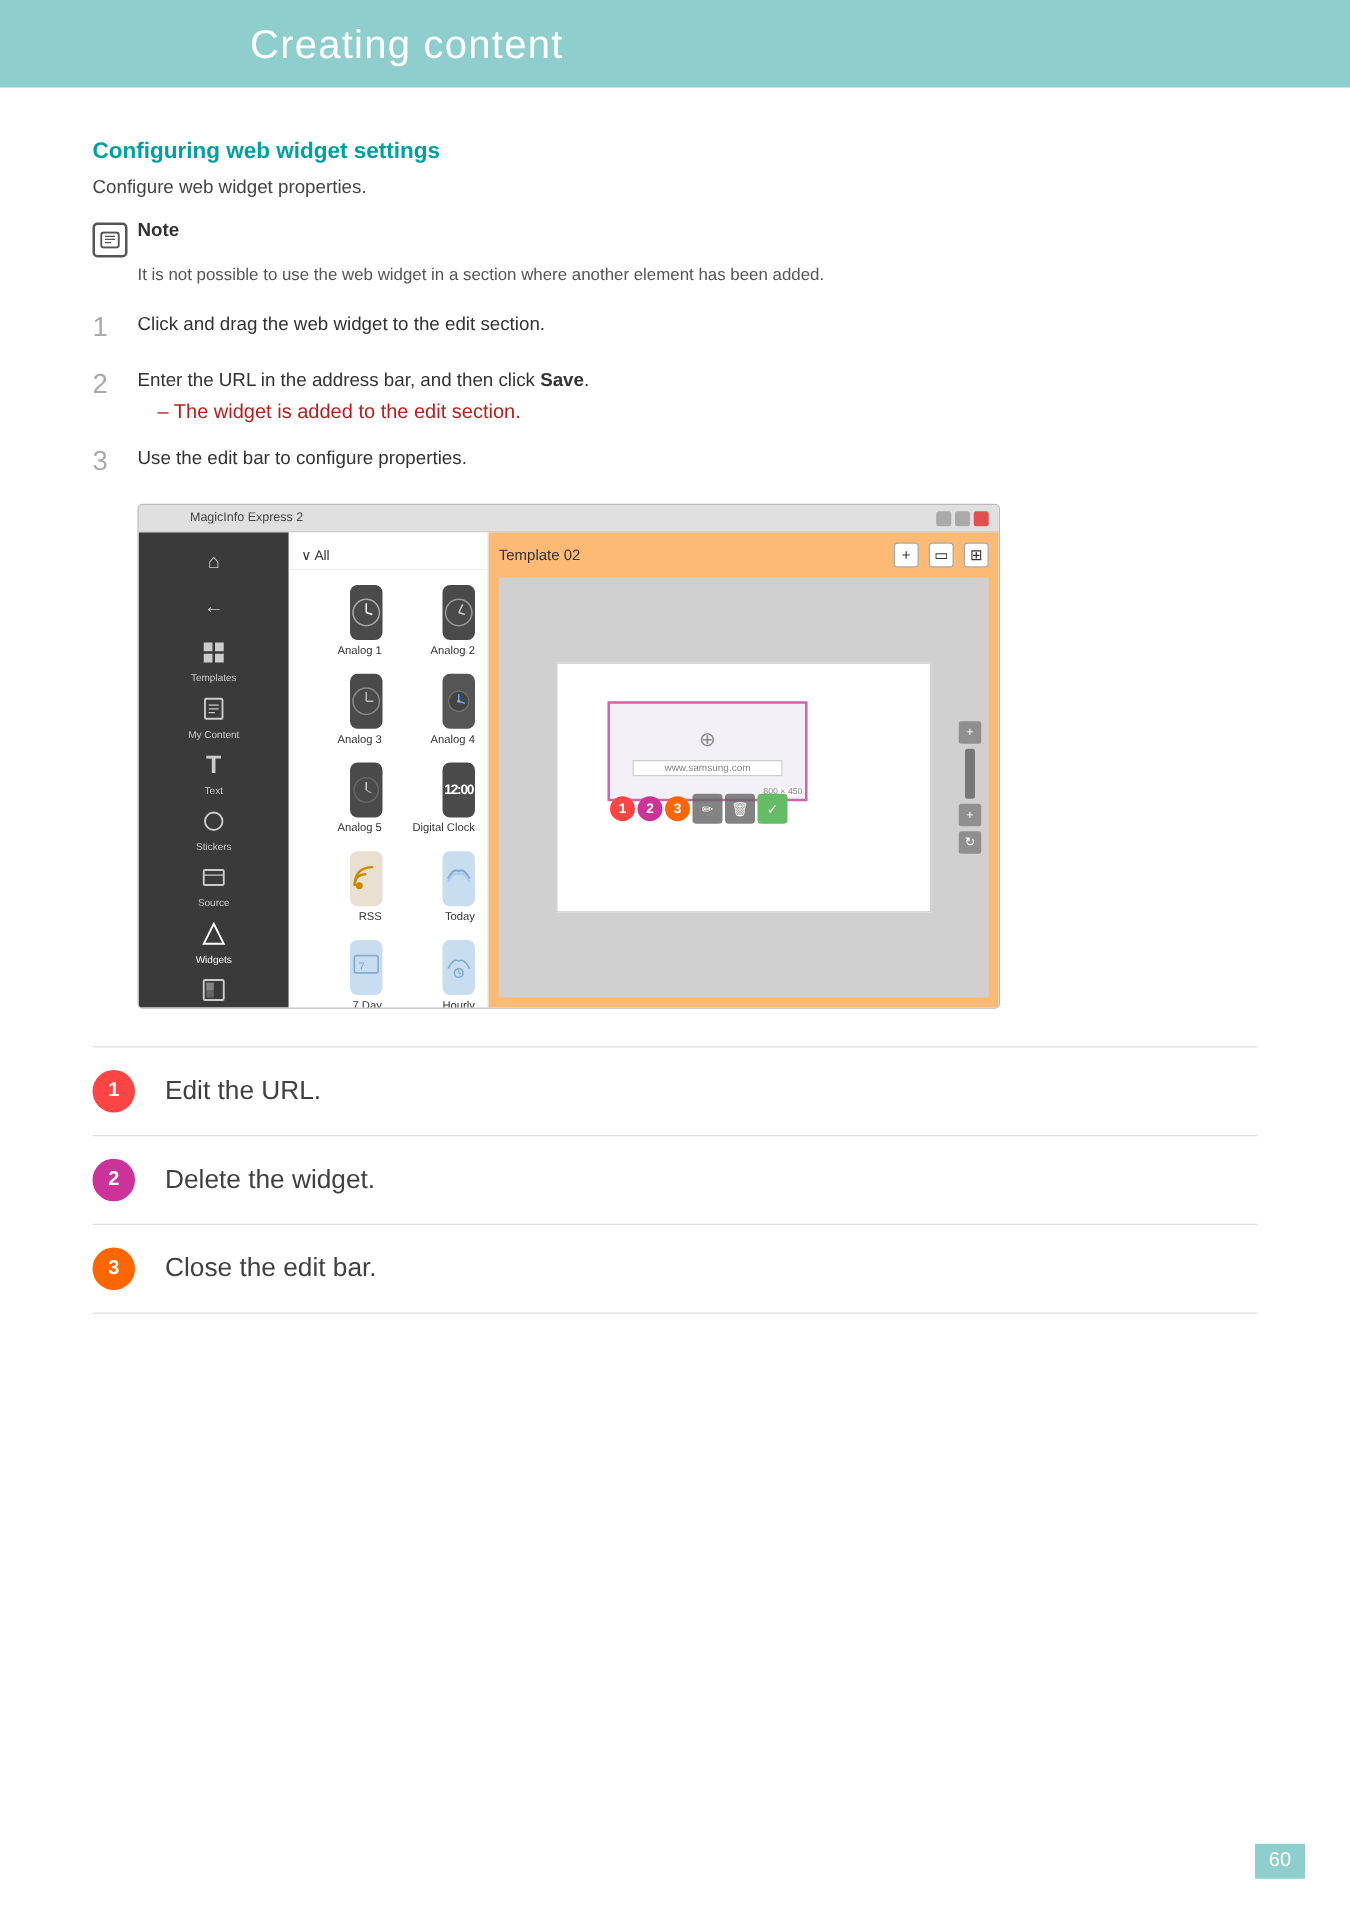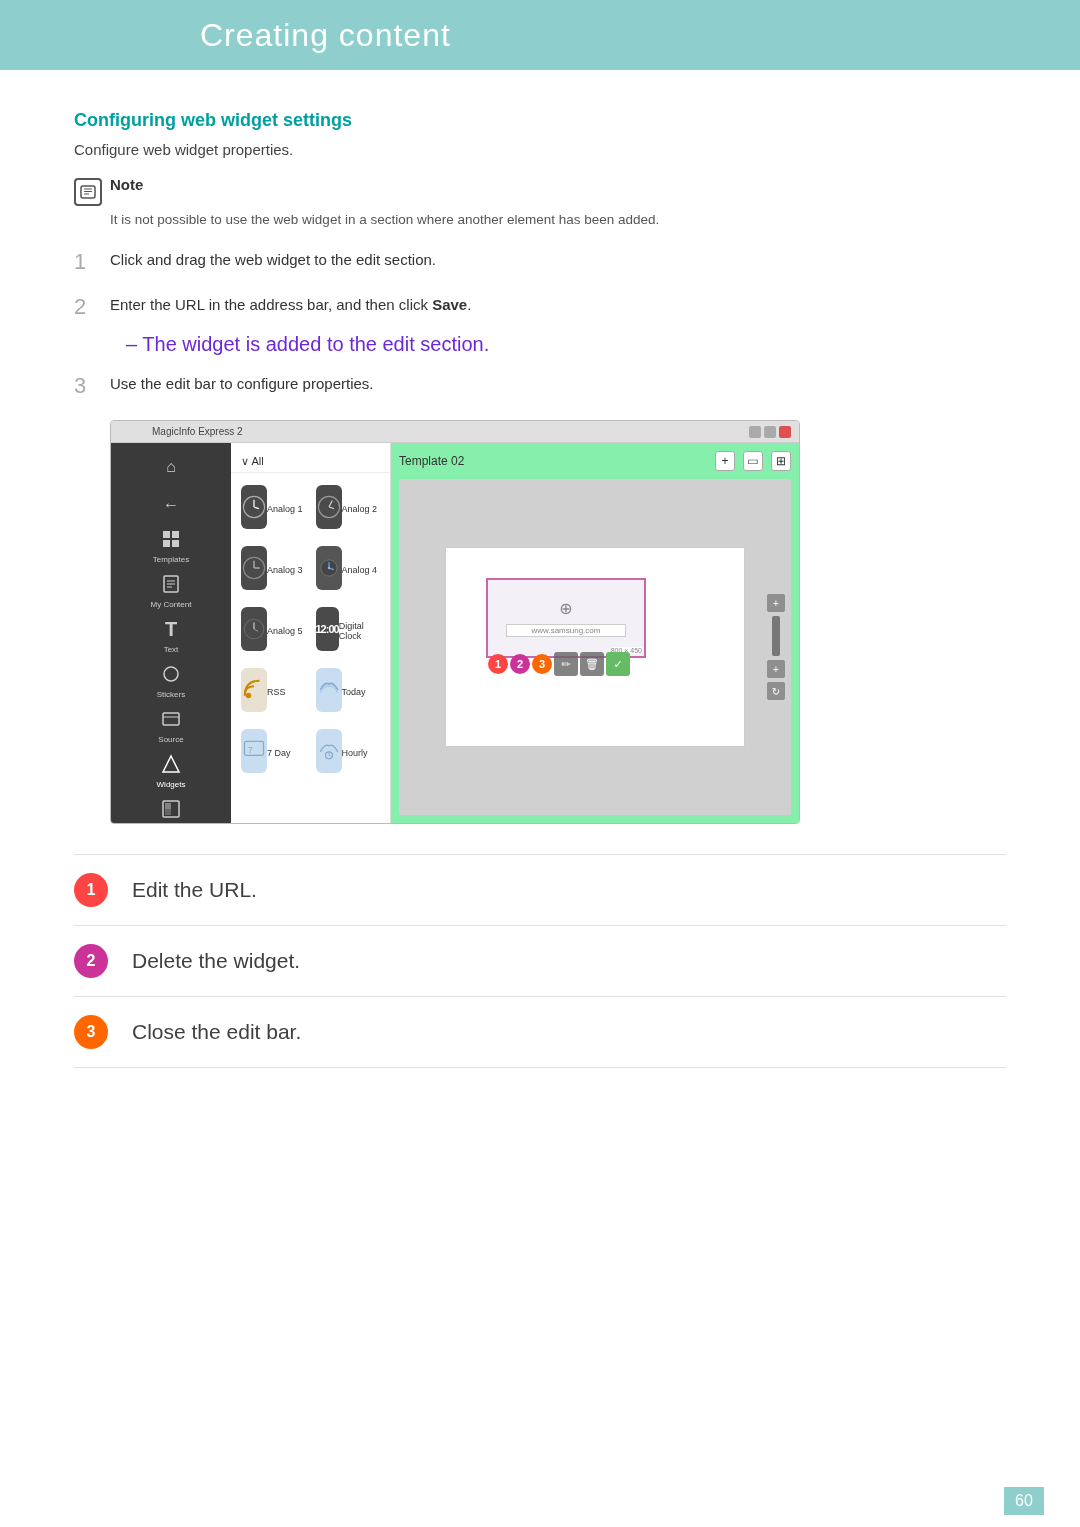--- a/index.html
+++ b/index.html
@@ -89,24 +89,24 @@
     }
     .step-text {
       font-size: 15px;
       color: #333;
       line-height: 1.6;
     }
     .step-text strong {
       font-weight: 700;
     }
     .step-sub {
-      margin-top: 16px;
+      margin-top: 4px;
       padding-left: 16px;
-      font-size: 20px;
-      color: #6d28d9;
+      font-size: 16px;
+      color: #b91c1c;
     }
     .step-sub::before {
       content: '– ';
     }
 
     
     .app-window {
       border: 1px solid #bbb;
       border-radius: 4px;
       margin: 20px 0 30px 0;
@@ -199,22 +199,22 @@
       margin-bottom: 6px;
     }
     .widgets-grid {
       display: grid;
       grid-template-columns: 1fr 1fr;
       gap: 2px;
       padding: 0 6px;
     }
     .widget-thumb {
       display: flex;
-      flex-direction: row;
-      align-items: center;
+      flex-direction: column;
+      align-items: flex-end;
       padding: 6px 4px;
       font-size: 9px;
       color: #333;
       cursor: pointer;
     }
     .widget-thumb-icon {
       width: 26px;
       height: 44px;
       background: #f0f0f0;
       border-radius: 6px;
@@ -226,21 +226,21 @@
       color: #555;
     }
     .widget-thumb-icon.dark-bg {
       background: #4a4a4a;
       color: #fff;
     }
 
     
     .app-canvas {
       flex: 1;
-      background: #86efac;
+      background: #fdba74;
       display: flex;
       flex-direction: column;
       padding: 8px;
       position: relative;
     }
     .canvas-toolbar {
       display: flex;
       align-items: center;
       justify-content: space-between;
       margin-bottom: 8px;
@@ -429,21 +429,21 @@
       flex-shrink: 0;
     }
     .annotation-text {
       font-size: 21px;
       color: #404040;
     }
 
     
     .page-number {
       position: absolute;
-      bottom: 12px;
+      bottom: 24px;
       right: 36px;
       width: 40px;
       height: 28px;
       background: #8ecfcd;
       color: #fff;
       font-size: 16px;
       font-weight: 300;
       display: flex;
       align-items: center;
       justify-content: center;

